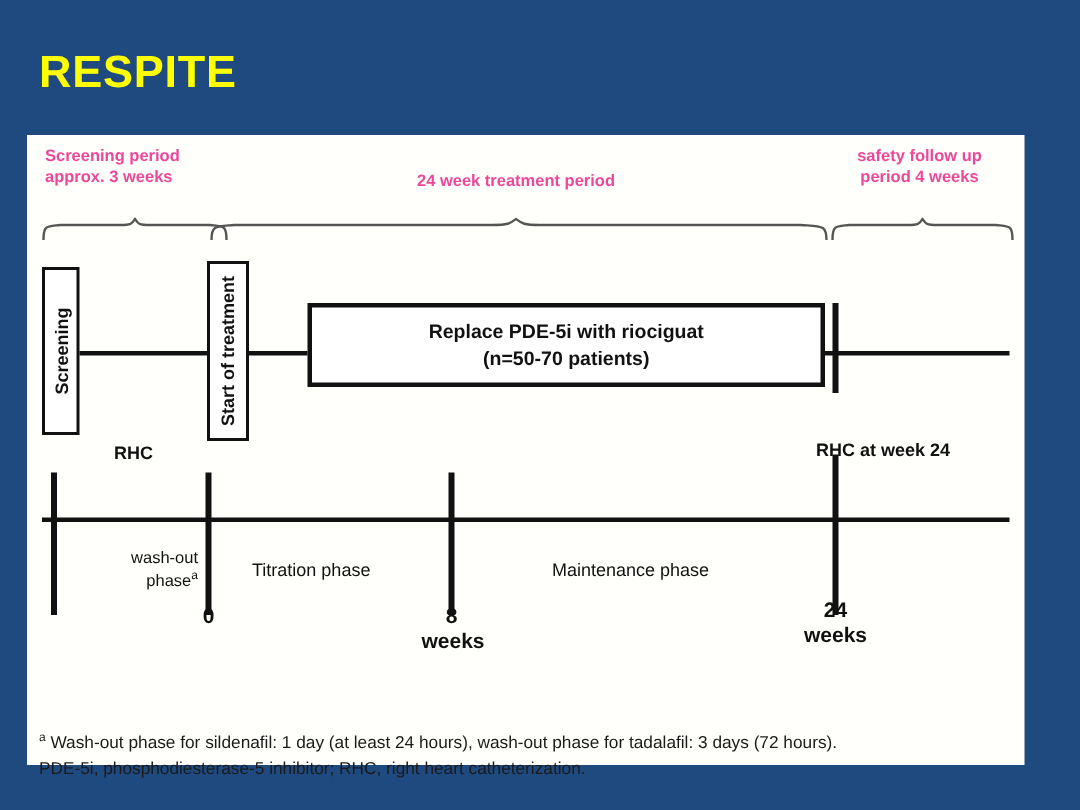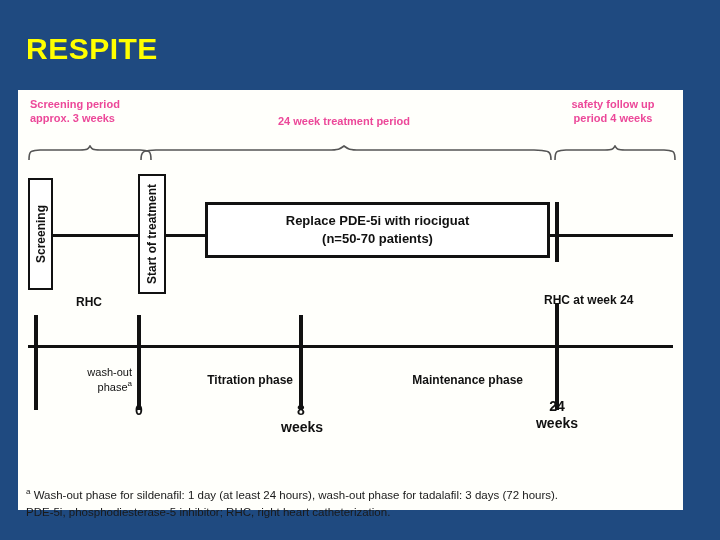--- a/index.html
+++ b/index.html
@@ -129,23 +129,23 @@
   .tl-tick { position: absolute; width: 4px; background: #111; }
   #tl-tick-rhc   { left: 16px;  top: 225px; height: 95px; }
   #tl-tick-0     { left: 119px; top: 225px; height: 95px; }
   #tl-tick-8     { left: 281px; top: 225px; height: 95px; }
   #tl-tick-24    { left: 537px; top: 213px; height: 107px; }
 
   
   .tl-phase {
     position: absolute;
     font-size: 12px;
-    font-weight: bold;
-    color: #111;
-    text-align: right;
+    font-weight: normal;
+    color: #111;
+    text-align: left;
     white-space: nowrap;
   }
   #tl-washout {
     left: 52px; top: 276px;
     font-weight: normal;
     font-size: 11px;
     line-height: 1.2;
     text-align: right;
     width: 62px;
   }

